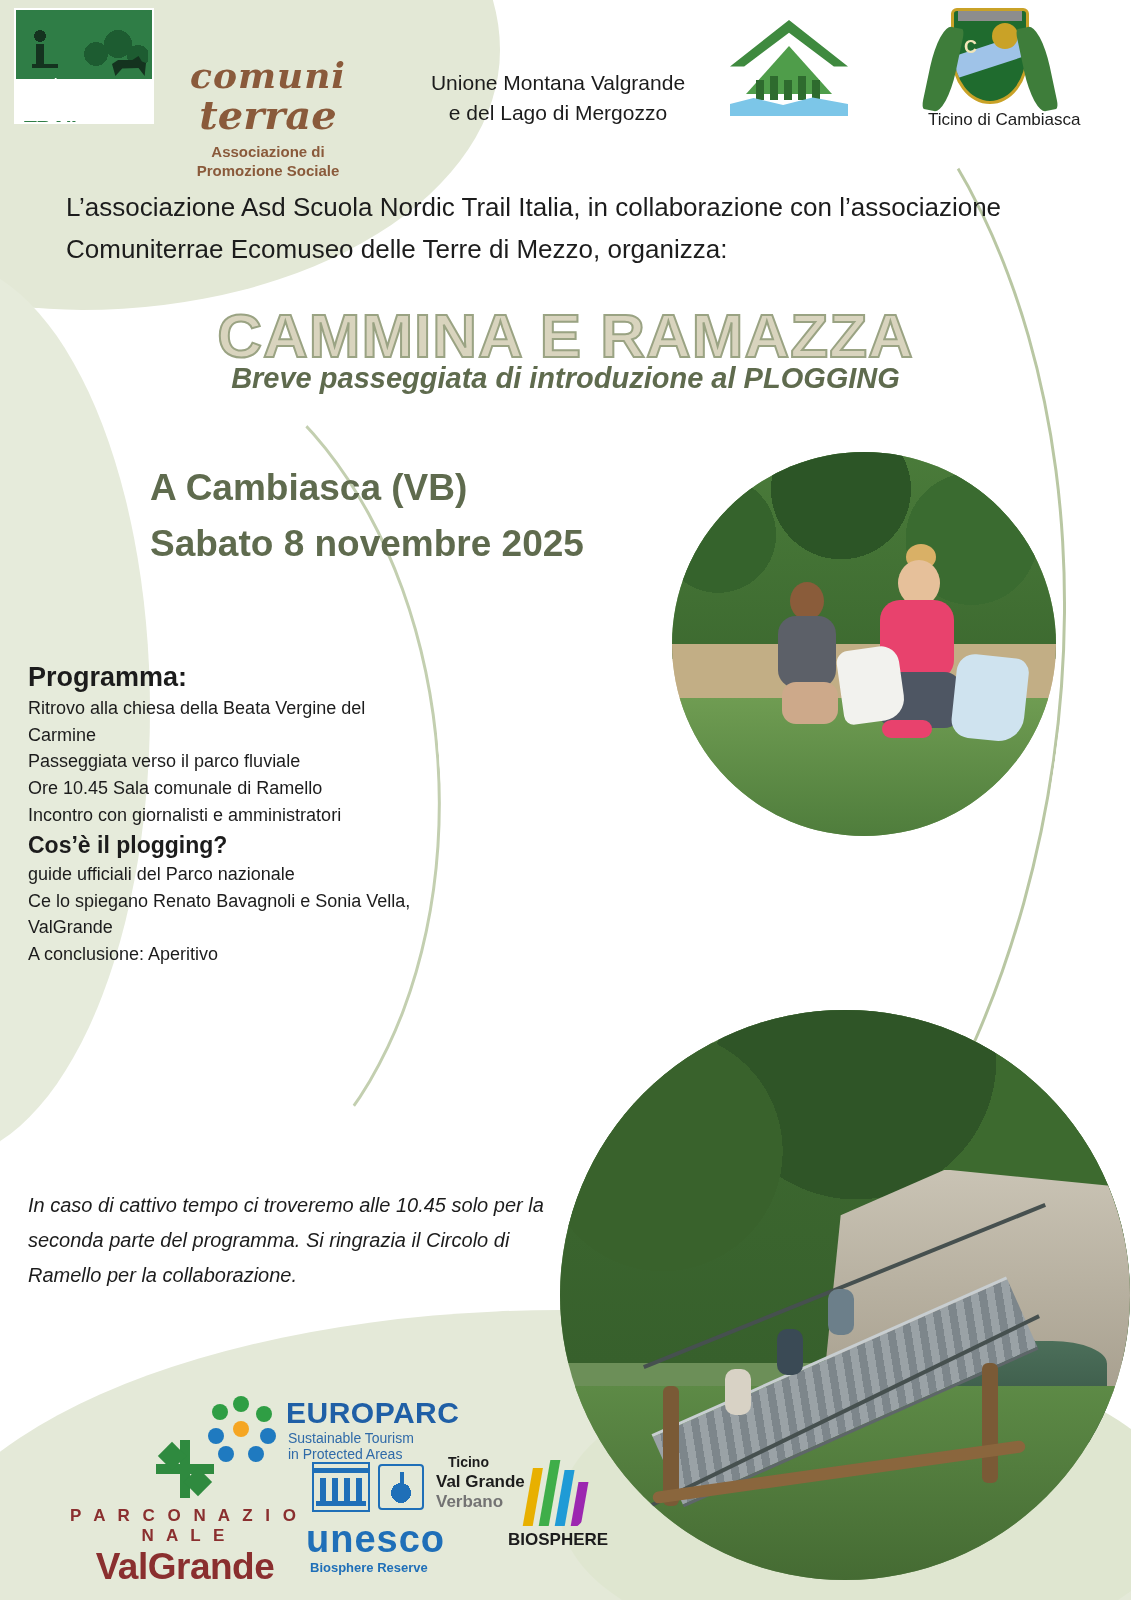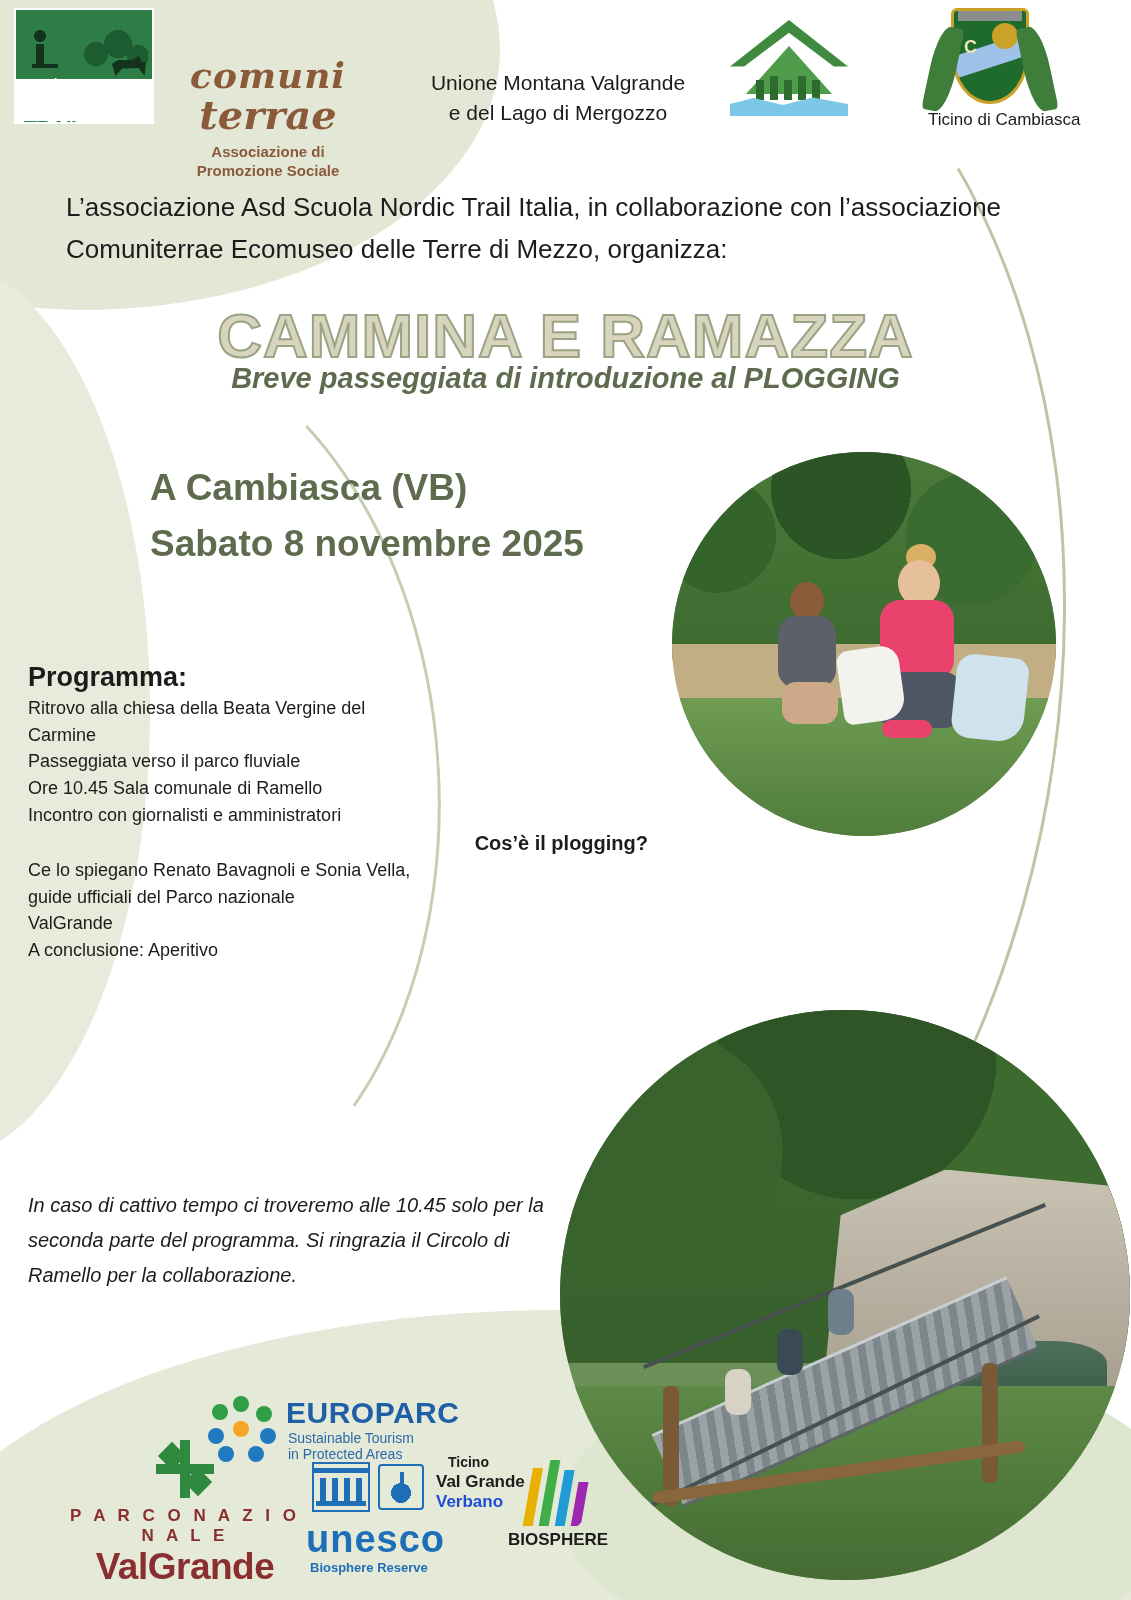--- a/index.html
+++ b/index.html
@@ -222,21 +222,21 @@
 
   
   #programme { position: absolute; left: 28px; top: 662px; width: 620px; }
   #programme .prog-head {
     font-size: 27px; font-weight: 700; color: #1c1c1c; margin-bottom: 2px;
   }
   #programme .prog-line {
     font-size: 18px; color: #1c1c1c; line-height: 1.48;
   }
   #programme .prog-question {
-    font-size: 20px; font-weight: 700; text-align: right; margin: 4px 0 2px 0;
+    font-size: 23px; font-weight: 700; text-align: left; margin: 4px 0 2px 0;
   }
   #note {
     position: absolute; left: 28px; top: 1188px; width: 540px;
     font-size: 20px; font-style: italic; color: #1c1c1c; line-height: 1.74;
   }
 
   
   .photo { position: absolute; border-radius: 50%; overflow: hidden; }
   #photo-plogging {
     left: 672px; top: 452px; width: 384px; height: 384px;
@@ -412,21 +412,21 @@
     position: absolute; left: 6px; top: 56px;
     font-size: 38px; font-weight: 700; color: #1f6fb8; letter-spacing: 1px;
   }
   #unesco .un-sub {
     position: absolute; left: 10px; top: 98px; font-size: 13px; font-weight: 700; color: #1f6fb8;
   }
 
   #biosphere { position: absolute; left: 430px; top: 72px; width: 210px; }
   #biosphere .bs-text1 { position: absolute; left: 18px; top: 2px;  font-size: 14px; font-weight: 700; color: #1c1c1c; }
   #biosphere .bs-text2 { position: absolute; left: 6px;  top: 20px; font-size: 17px; font-weight: 800; color: #1c1c1c; }
-  #biosphere .bs-text3 { position: absolute; left: 6px;  top: 40px; font-size: 17px; font-weight: 800; color: #1d4ed8; }
+  #biosphere .bs-text3 { position: absolute; left: 6px;  top: 40px; font-size: 17px; font-weight: 800; color: #737373; }
   #biosphere .bs-word  { position: absolute; left: 78px; top: 78px; font-size: 17px; font-weight: 800; color: #1c1c1c; }
   #biosphere .bs-swirl {
     position: absolute; left: 92px; top: 6px; width: 70px; height: 76px;
     background:
       linear-gradient(#e8b000,#e8b000) 6px 10px/10px 58px no-repeat,
       linear-gradient(#3fae49,#3fae49) 22px 2px/10px 66px no-repeat,
       linear-gradient(#1f9bd6,#1f9bd6) 38px 12px/10px 56px no-repeat,
       linear-gradient(#9c27b0,#9c27b0) 54px 24px/10px 44px no-repeat;
     transform: skewX(-10deg);
     border-radius: 30% 40% 40% 30%;
@@ -498,22 +498,22 @@
   </div>
 
   <div id="programme">
     <div class="prog-head">Programma:</div>
     <div class="prog-line">Ritrovo alla chiesa della Beata Vergine del</div>
     <div class="prog-line">Carmine</div>
     <div class="prog-line">Passeggiata verso il parco fluviale</div>
     <div class="prog-line">Ore 10.45 Sala comunale di Ramello</div>
     <div class="prog-line">Incontro con giornalisti e amministratori</div>
     <div class="prog-question">Cos’è il plogging?</div>
+    <div class="prog-line">guide ufficiali del Parco nazionale</div>
     <div class="prog-line">Ce lo spiegano Renato Bavagnoli e Sonia Vella,</div>
-    <div class="prog-line">guide ufficiali del Parco nazionale</div>
     <div class="prog-line">ValGrande</div>
     <div class="prog-line">A conclusione: Aperitivo</div>
   </div>
 
   <div id="note">In caso di cattivo tempo ci troveremo alle 10.45 solo per la seconda parte del programma. Si ringrazia il Circolo di Ramello per la collaborazione.</div>
 
   <div class="photo" id="photo-plogging">
     <div class="pp-trees"></div>
     <div class="pp-path"></div>
     <div class="pp-grass"></div>

